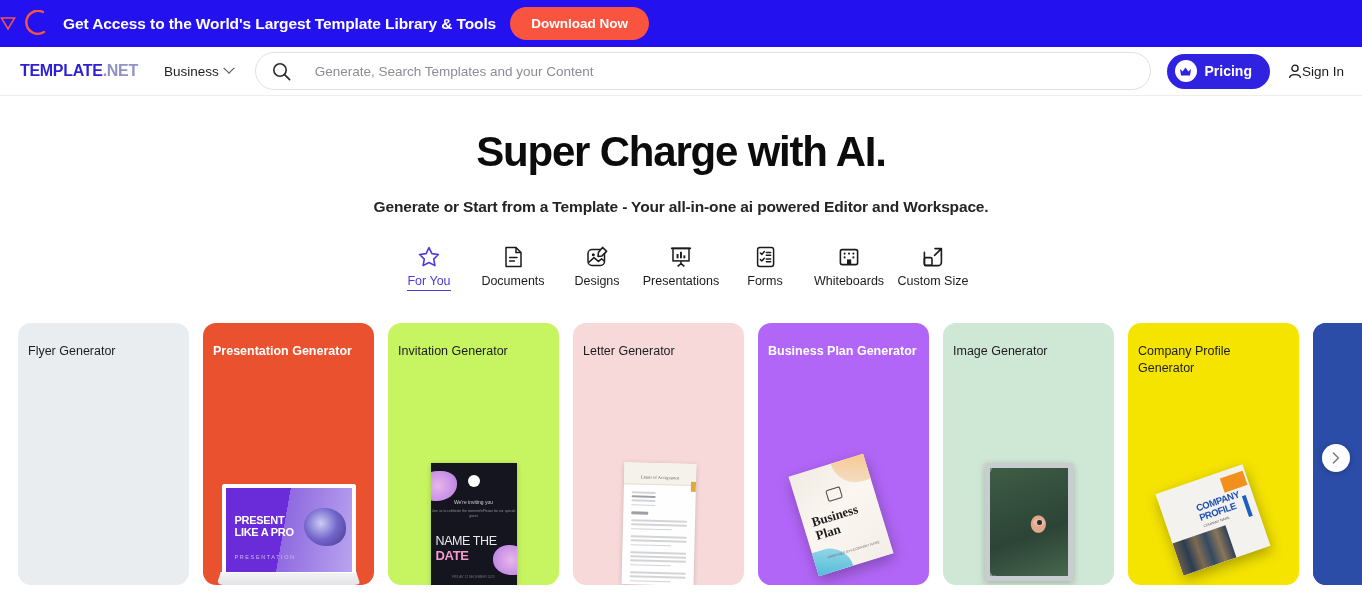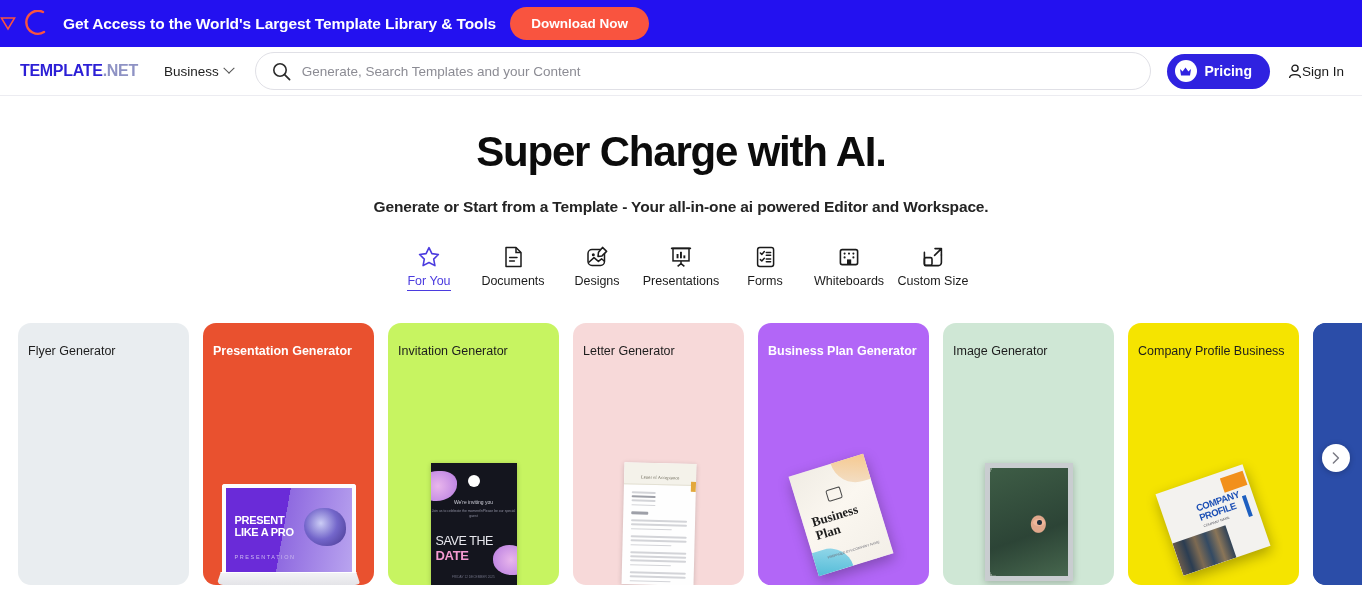--- a/index.html
+++ b/index.html
@@ -83,21 +83,21 @@
   .search-wrap {
     flex: 1;
     margin-left: 22px;
     margin-right: 16px;
     height: 38px;
     border: 1px solid #e0e0e6;
     border-radius: 19px;
     display: flex;
     align-items: center;
     padding: 0 16px;
-    gap: 11px;
+    gap: 24px;
     background: #fff;
   }
   .search-input {
     flex: 1;
     border: none; outline: none;
     font-size: 13.5px;
     color: #333;
     font-family: "Liberation Sans", sans-serif;
     background: transparent;
   }
@@ -493,21 +493,21 @@
 
     <div class="card" style="background:#c7f461">
       <div class="card-title" style="color:#1d1d1d">Invitation Generator</div>
       <div class="thumb">
         <div class="invite">
           <div class="blob b1"></div>
             <div class="blob b2"></div>
           <div class="logo-dot"></div>
           <div class="sm">We're inviting you</div>
           <div class="sm2">Join us to celebrate the moment\nPlease be our special guest</div>
-          <div class="save">SAVE THE</div>
+          <div class="save">NAME THE</div>
           <div class="date">DATE</div>
           <div class="foot">FRIDAY 12 DECEMBER 2025</div>
         </div>
       </div>
     </div>
 
     <div class="card" style="background:#f7d9d9">
       <div class="card-title" style="color:#1d1d1d">Letter Generator</div>
       <div class="thumb">
         <div class="letter">
@@ -559,21 +559,21 @@
       <div class="thumb" style="bottom:4px">
         <div class="photo">
             <div class="inner">
               <div class="eye"></div>
             </div>
           </div>
       </div>
     </div>
 
     <div class="card" style="background:#f5e400">
-      <div class="card-title" style="color:#1d1d1d">Company Profile Business</div>
+      <div class="card-title" style="color:#1d1d1d">Company Profile Generator</div>
       <div class="thumb" style="bottom:10px">
         <div class="cprof">
           <div class="bk">
             <div class="orange"></div>
             <div class="strip"></div>
             <div class="tealbar"></div>
             <div class="cp1"><span>COMPANY</span><br><span>PROFILE</span></div>
             <div class="cp2">COMPANY NAME</div>
           </div>
         </div>

